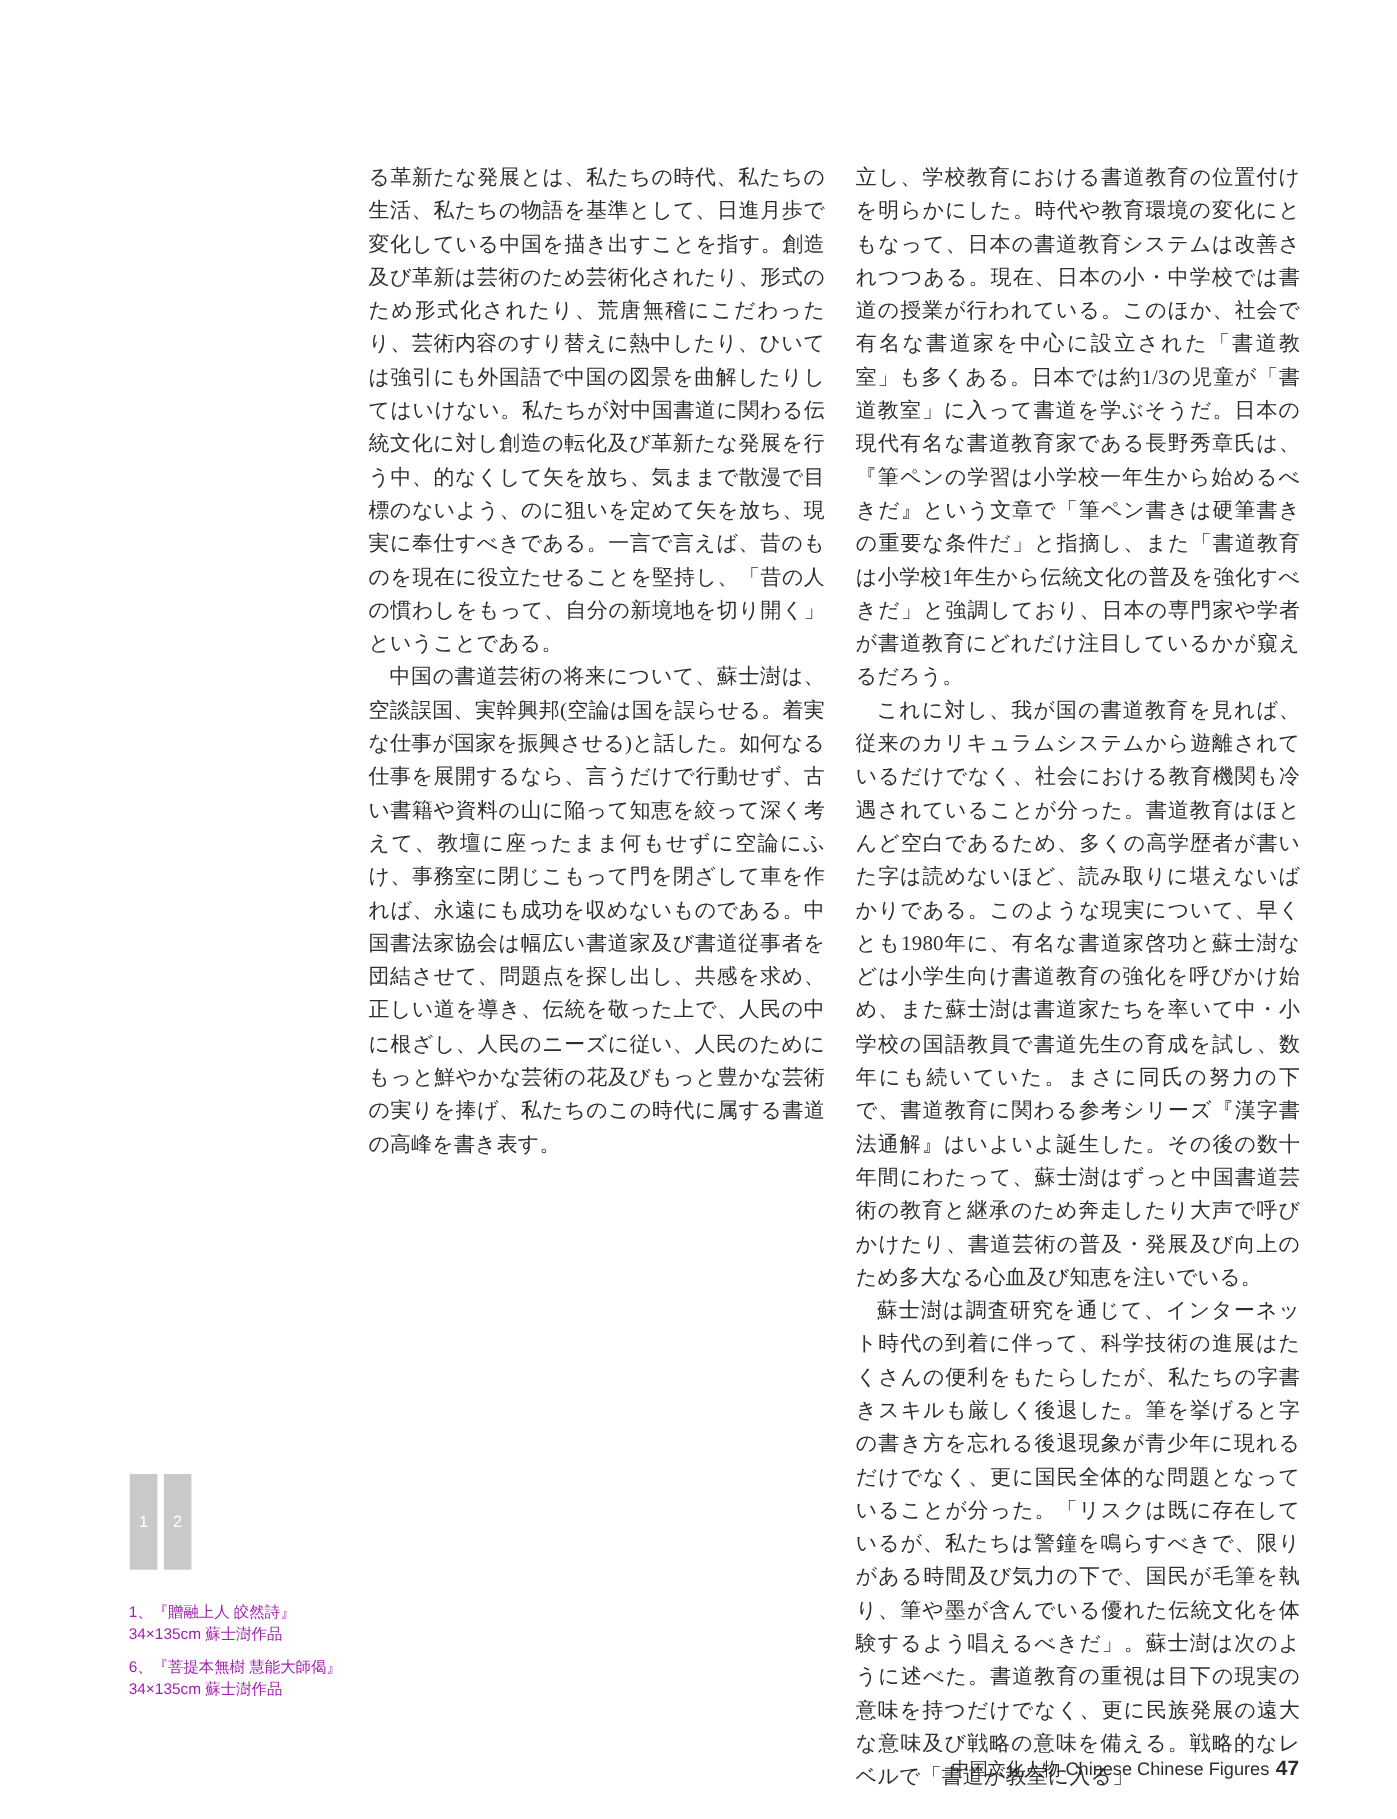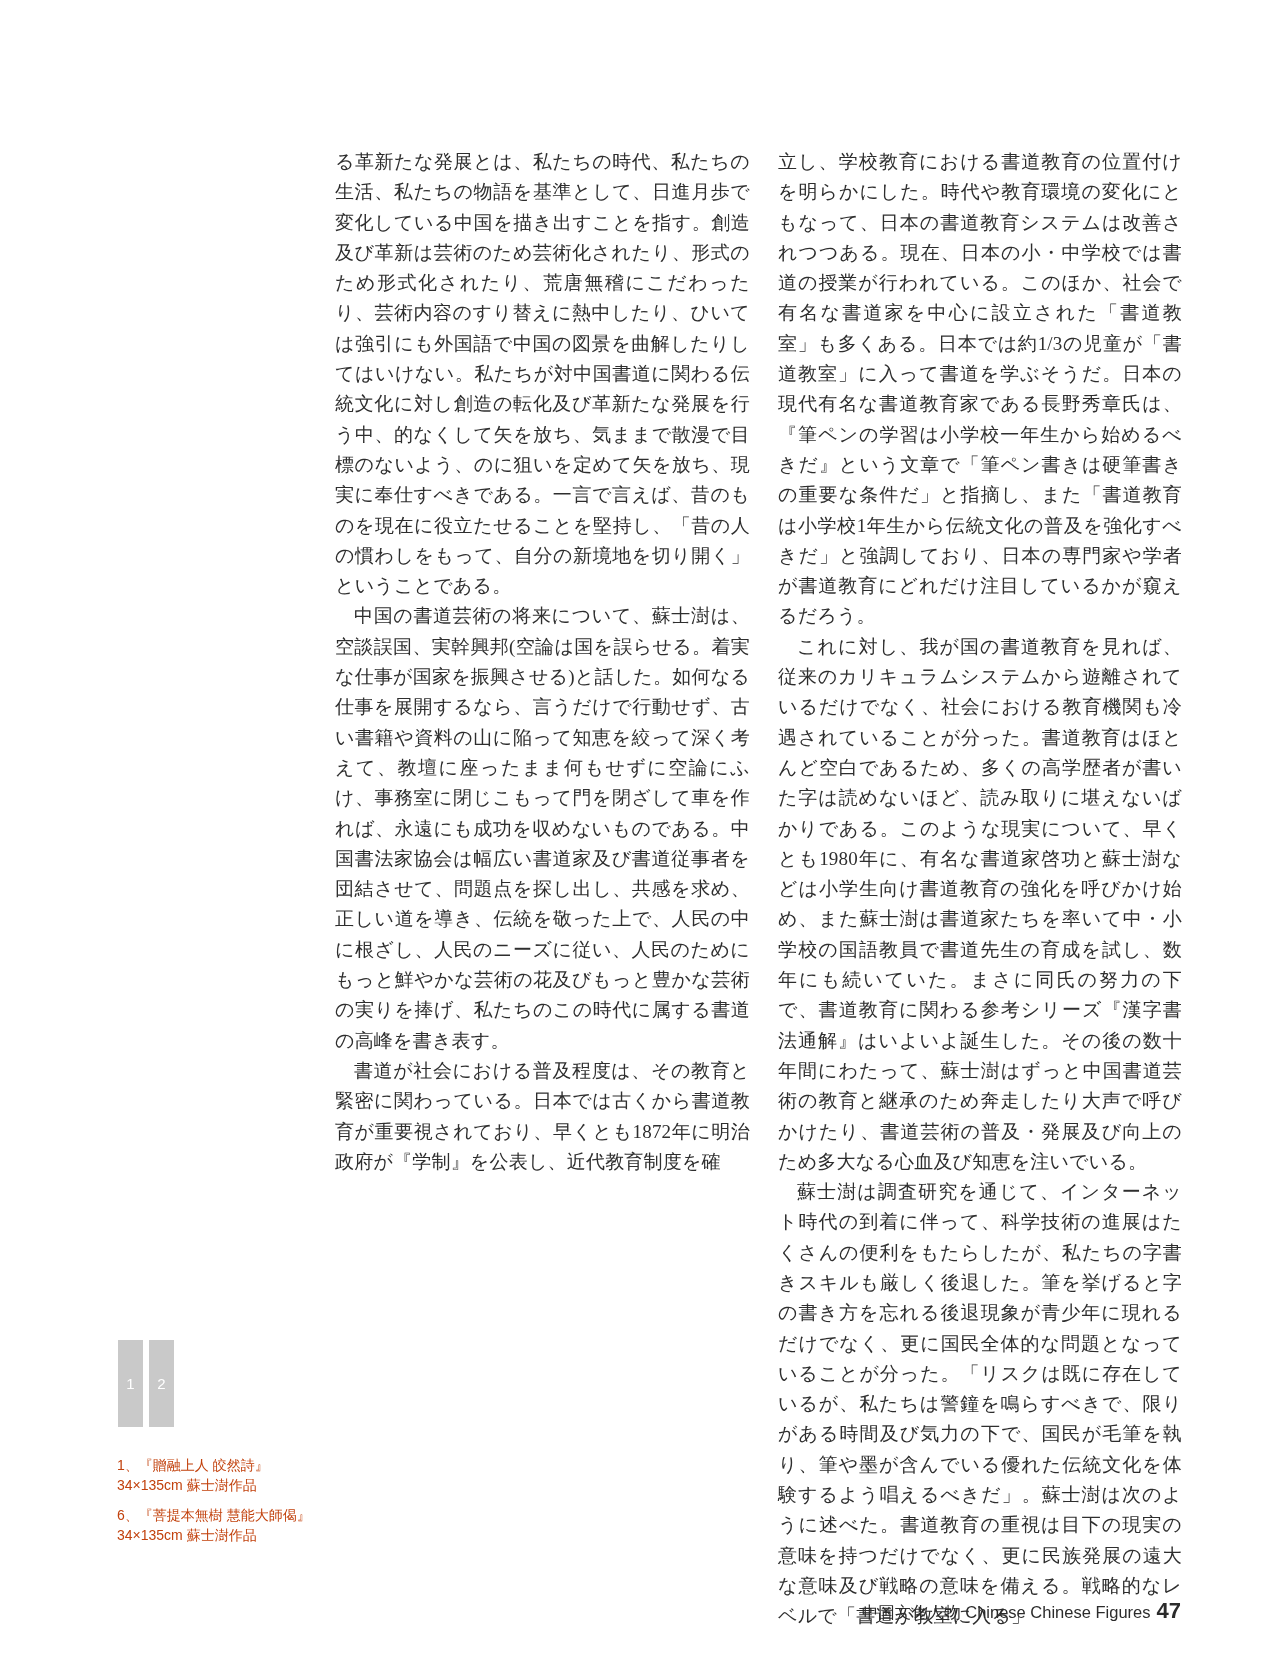--- a/index.html
+++ b/index.html
@@ -52,47 +52,46 @@
   .fig-marker-1 { left: 118px; }
   .fig-marker-2 { left: 149px; }
   .captions {
     position: absolute;
     left: 117px;
     top: 1456px;
     width: 200px;
     font-family: "Liberation Sans", sans-serif;
     font-size: 14px;
     line-height: 19.5px;
-    color: #c2410c;
+    color: #a21caf;
   }
   .caption-block { margin-bottom: 11px; }
   .footer {
     position: absolute;
     right: 89px;
     top: 1598px;
     font-family: "Liberation Sans", sans-serif;
     font-size: 16.5px;
     color: #2b2b2b;
     white-space: nowrap;
   }
   .footer .page-num {
     font-weight: bold;
-    font-size: 22px;
+    font-size: 19px;
     margin-left: 6px;
   }
 </style>
 </head>
 <body>
 
 <div class="page">
 
   <div class="column col-left">
     <p>る革新たな発展とは、私たちの時代、私たちの生活、私たちの物語を基準として、日進月歩で変化している中国を描き出すことを指す。創造及び革新は芸術のため芸術化されたり、形式のため形式化されたり、荒唐無稽にこだわったり、芸術内容のすり替えに熱中したり、ひいては強引にも外国語で中国の図景を曲解したりしてはいけない。私たちが対中国書道に関わる伝統文化に対し創造の転化及び革新たな発展を行う中、的なくして矢を放ち、気ままで散漫で目標のないよう、のに狙いを定めて矢を放ち、現実に奉仕すべきである。一言で言えば、昔のものを現在に役立たせることを堅持し、「昔の人の慣わしをもって、自分の新境地を切り開く」ということである。</p>
     <p class="indent">中国の書道芸術の将来について、蘇士澍は、空談誤国、実幹興邦(空論は国を誤らせる。着実な仕事が国家を振興させる)と話した。如何なる仕事を展開するなら、言うだけで行動せず、古い書籍や資料の山に陥って知恵を絞って深く考えて、教壇に座ったまま何もせずに空論にふけ、事務室に閉じこもって門を閉ざして車を作れば、永遠にも成功を収めないものである。中国書法家協会は幅広い書道家及び書道従事者を団結させて、問題点を探し出し、共感を求め、正しい道を導き、伝統を敬った上で、人民の中に根ざし、人民のニーズに従い、人民のためにもっと鮮やかな芸術の花及びもっと豊かな芸術の実りを捧げ、私たちのこの時代に属する書道の高峰を書き表す。</p>
-    <p class="indent">書道が社会における普及程度は、その教育と緊密に関わっている。日本では古くから書道教育が重要視されており、早くとも1872年に明治政府が『学制』を公表し、近代教育制度を確</p>
   </div>
 
   <div class="column col-right">
     <p>立し、学校教育における書道教育の位置付けを明らかにした。時代や教育環境の変化にともなって、日本の書道教育システムは改善されつつある。現在、日本の小・中学校では書道の授業が行われている。このほか、社会で有名な書道家を中心に設立された「書道教室」も多くある。日本では約1/3の児童が「書道教室」に入って書道を学ぶそうだ。日本の現代有名な書道教育家である長野秀章氏は、『筆ペンの学習は小学校一年生から始めるべきだ』という文章で「筆ペン書きは硬筆書きの重要な条件だ」と指摘し、また「書道教育は小学校1年生から伝統文化の普及を強化すべきだ」と強調しており、日本の専門家や学者が書道教育にどれだけ注目しているかが窺えるだろう。</p>
     <p class="indent">これに対し、我が国の書道教育を見れば、従来のカリキュラムシステムから遊離されているだけでなく、社会における教育機関も冷遇されていることが分った。書道教育はほとんど空白であるため、多くの高学歴者が書いた字は読めないほど、読み取りに堪えないばかりである。このような現実について、早くとも1980年に、有名な書道家啓功と蘇士澍などは小学生向け書道教育の強化を呼びかけ始め、また蘇士澍は書道家たちを率いて中・小学校の国語教員で書道先生の育成を試し、数年にも続いていた。まさに同氏の努力の下で、書道教育に関わる参考シリーズ『漢字書法通解』はいよいよ誕生した。その後の数十年間にわたって、蘇士澍はずっと中国書道芸術の教育と継承のため奔走したり大声で呼びかけたり、書道芸術の普及・発展及び向上のため多大なる心血及び知恵を注いでいる。</p>
     <p class="indent">蘇士澍は調査研究を通じて、インターネット時代の到着に伴って、科学技術の進展はたくさんの便利をもたらしたが、私たちの字書きスキルも厳しく後退した。筆を挙げると字の書き方を忘れる後退現象が青少年に現れるだけでなく、更に国民全体的な問題となっていることが分った。「リスクは既に存在しているが、私たちは警鐘を鳴らすべきで、限りがある時間及び気力の下で、国民が毛筆を執り、筆や墨が含んでいる優れた伝統文化を体験するよう唱えるべきだ」。蘇士澍は次のように述べた。書道教育の重視は目下の現実の意味を持つだけでなく、更に民族発展の遠大な意味及び戦略の意味を備える。戦略的なレベルで「書道が教室に入る」</p>
   </div>
 
   <div class="fig-marker fig-marker-1">
     <span>1</span>

